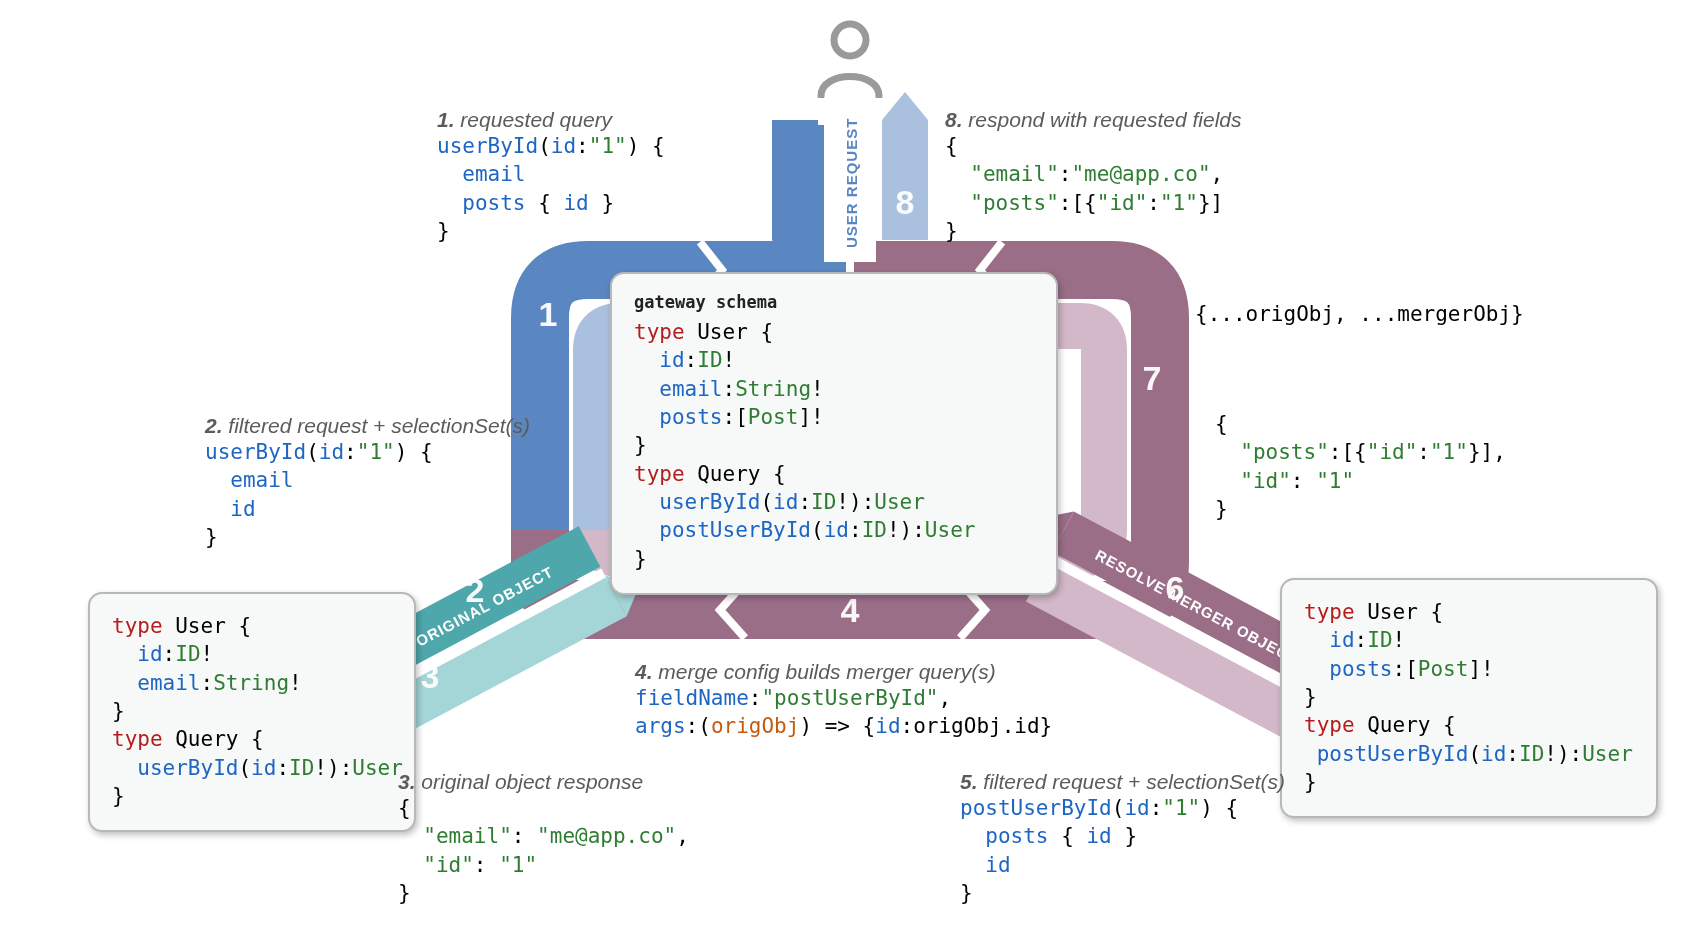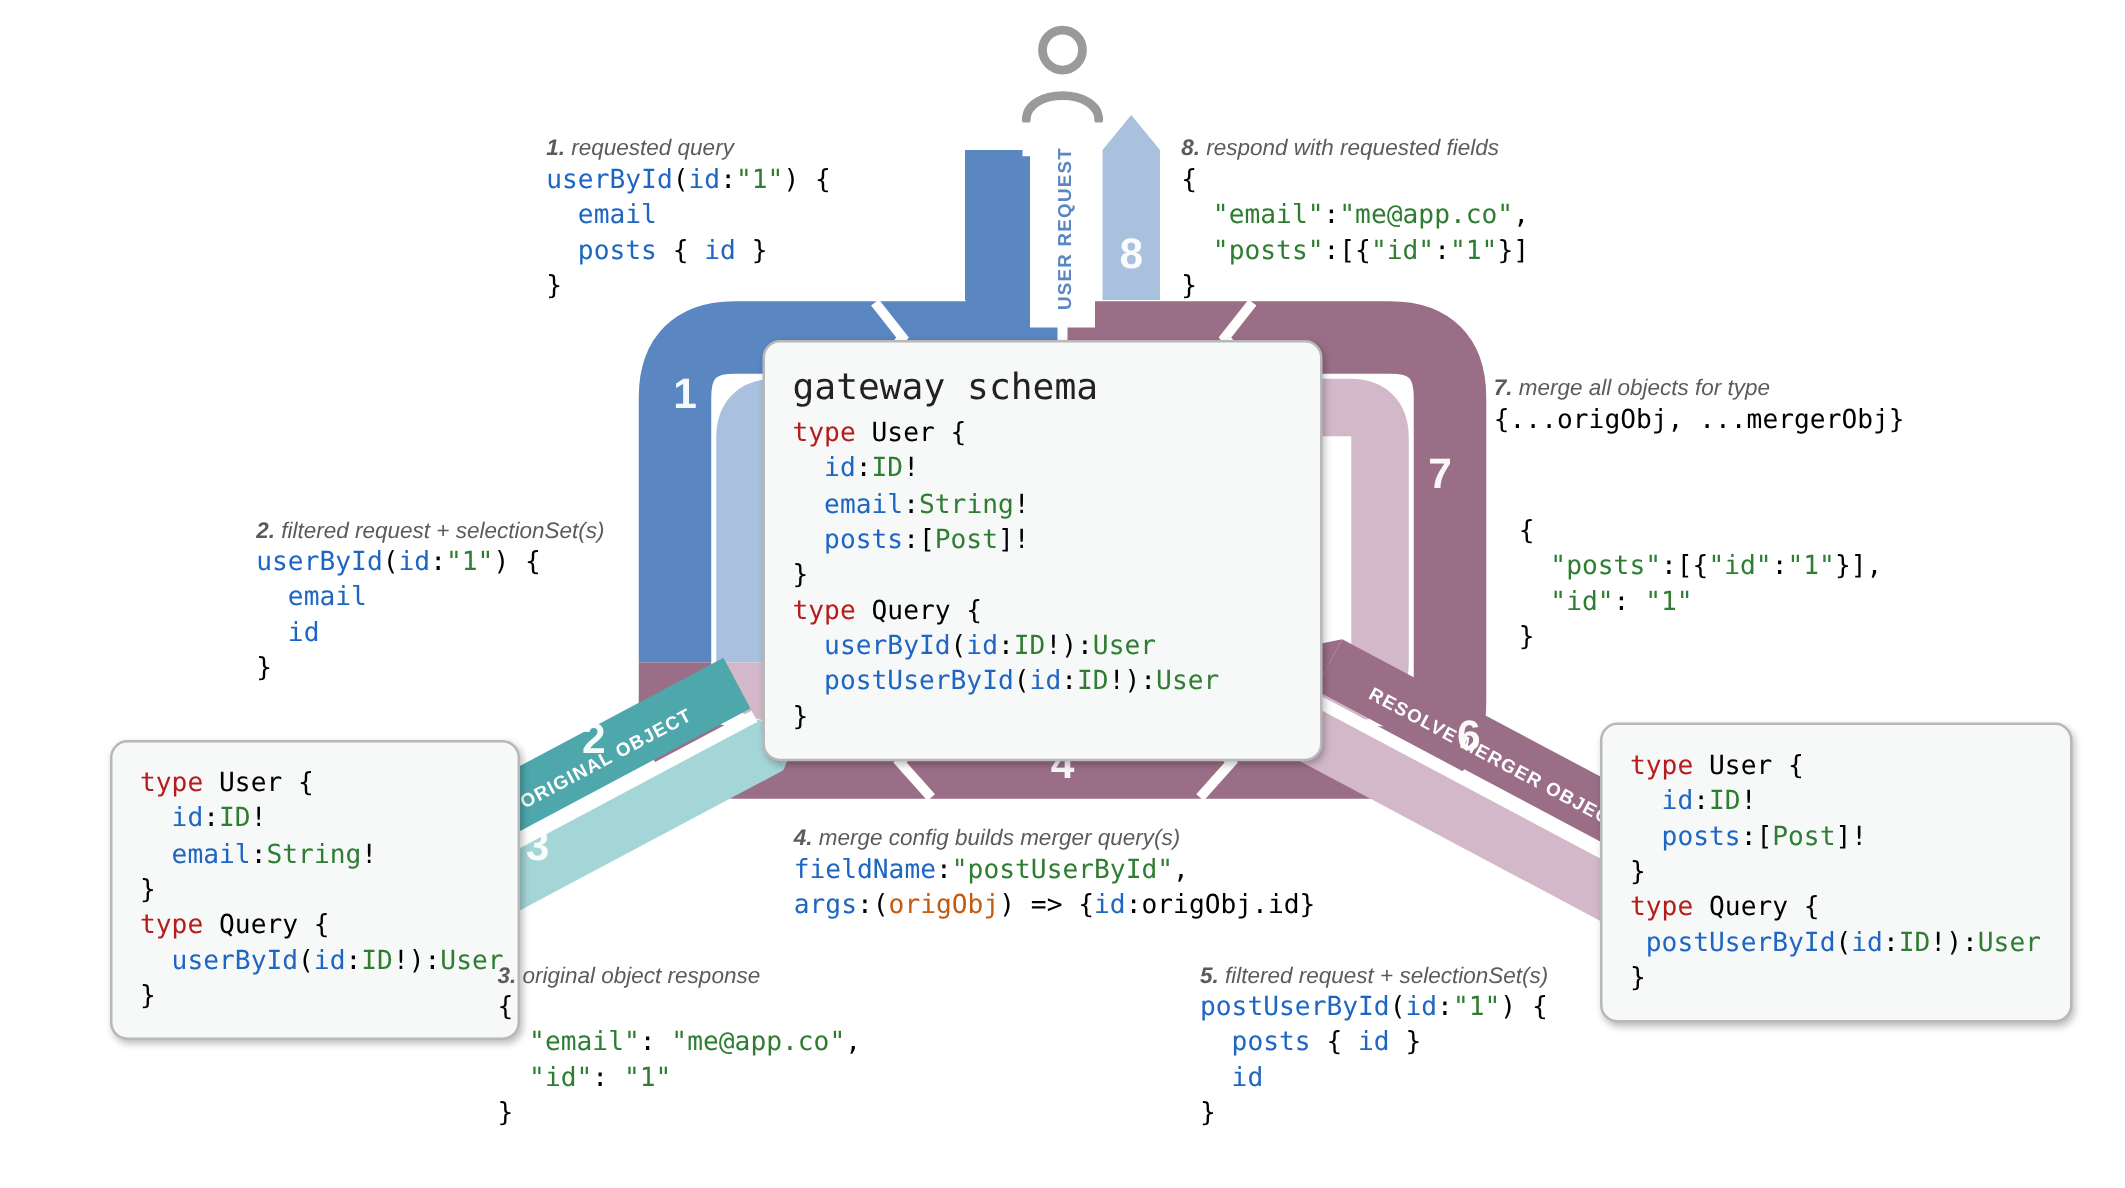--- a/index.html
+++ b/index.html
@@ -1,21 +1,21 @@
 <!DOCTYPE html>
 <html><head>
 <meta charset="utf-8">
 <style>
   html,body{margin:0;padding:0;width:1700px;height:950px;background:#fff;font-family:Helvetica,Arial,sans-serif;overflow:hidden}
   .stage{position:relative;width:1700px;height:950px}
   .code{font-family:ui-monospace,Menlo,Consolas,monospace;font-size:21px;line-height:1.35;white-space:pre}
-  .step-title{font-family:Helvetica,Arial,sans-serif;font-style:italic;color:#5b5b5b;font-size:18px;white-space:nowrap}
+  .step-title{font-family:Helvetica,Arial,sans-serif;font-style:italic;color:#5b5b5b;font-size:21px;white-space:nowrap}
   .step-title .num{font-weight:700;font-style:italic}
   .box{position:absolute;background:#f7f8f8;border:2px solid #b8b8b8;border-radius:14px;box-shadow:2px 3px 6px rgba(0,0,0,.25);padding:18px 22px 20px}
-  .box .title{font-family:ui-monospace,Menlo,Consolas,monospace;font-weight:400;font-size:29px;color:#222;margin-bottom:6px}
+  .box .title{font-family:ui-monospace,Menlo,Consolas,monospace;font-weight:700;font-size:17px;color:#222;margin-bottom:6px}
   .c-key{color:#b71c1c}
   .c-ident{color:#1e66c4}
   .c-type{color:#2e7d32}
   .c-str{color:#2e7d32}
   .c-orange{color:#c55a11}
   .blk{position:absolute}
   .user-icon{position:absolute}
 </style>
 </head>
 <body>
@@ -162,21 +162,20 @@
 
 <div class="blk" style="left:945px;top:108px">
   <div class="step-title"><span class="num">8.</span><span> respond with requested fields</span></div>
   <div class="code"><span>{</span>
 <span class="c-str">  "email"</span><span>:</span><span class="c-str">"me@app.co"</span><span>,</span>
 <span class="c-str">  "posts"</span><span>:[{</span><span class="c-str">"id"</span><span>:</span><span class="c-str">"1"</span><span>}]</span>
 <span>}</span></div>
 </div>
 
 <div class="blk" style="left:1195px;top:300px">
-  <div class="step-title"><span class="num">7.</span><span> merge all objects for type</span></div>
   <div class="code"><span>{...origObj, ...mergerObj}</span></div>
 </div>
 
 <div class="blk" style="left:1215px;top:410px">
   <div class="code"><span>{</span>
 <span class="c-str">  "posts"</span><span>:[{</span><span class="c-str">"id"</span><span>:</span><span class="c-str">"1"</span><span>}],</span>
 <span class="c-str">  "id"</span><span>: </span><span class="c-str">"1"</span>
 <span>}</span></div>
 </div>
 

